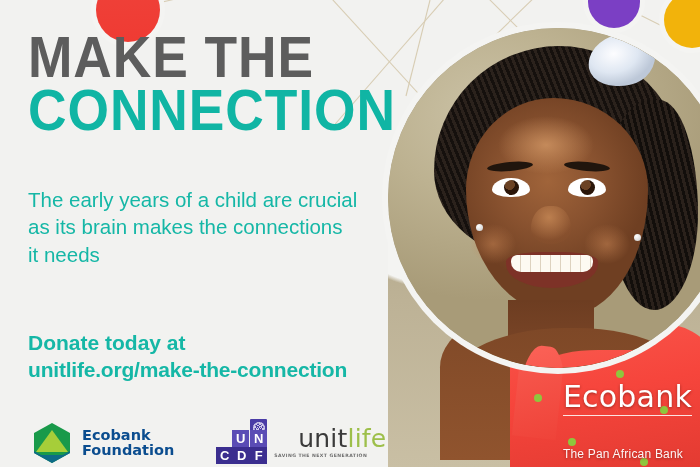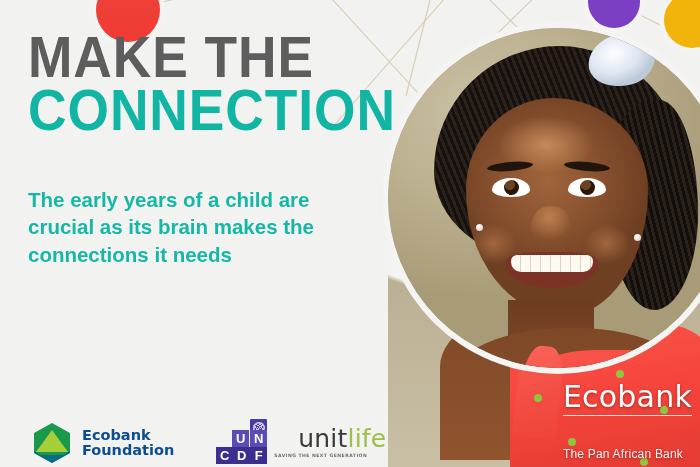--- a/index.html
+++ b/index.html
@@ -257,21 +257,21 @@
   #headline-line2 { color: #10b5a4; display: block; }
 
   #subhead {
     position: absolute;
     top: 186px;
     left: 0;
     width: 330px;
     color: #15b7a6;
     font-size: 20.5px;
     line-height: 1.33;
-    font-weight: 700;
+    font-weight: 400;
   }
   #hashtag {
     position: absolute;
     top: 279px;
     left: 0;
     color: #15b7a6;
     font-size: 21px;
     font-weight: bold;
     letter-spacing: 0.1px;
   }
@@ -422,20 +422,24 @@
 
   <div id="content">
     <div id="headline">
       <span id="headline-line1">MAKE THE</span>
       <span id="headline-line2">CONNECTION</span>
     </div>
 
     <div id="subhead">The early years of a child are crucial as its brain makes the connections it needs</div>
 
 
+    <div id="donate">
+      <span class="call">Donate today at</span>
+      <span class="url">unitlife.org/make-the-connection</span>
+    </div>
   </div>
 
   <div id="logos">
 
     <div class="logo-block">
       <svg id="ecobank-mark" viewBox="0 0 44 44">
         <polygon points="22,2 40,12 40,32 22,42 4,32 4,12" fill="#199a4a"></polygon>
         <polygon points="22,9 38,31 6,31" fill="#a6ce39"></polygon>
         <path d="M4,32 L22,42 L40,32 L40,30 L22,40 L4,30 Z" fill="#0e6b87"></path>
         <polygon points="22,34 34,34 22,41 10,34" fill="#0e6b87"></polygon>

